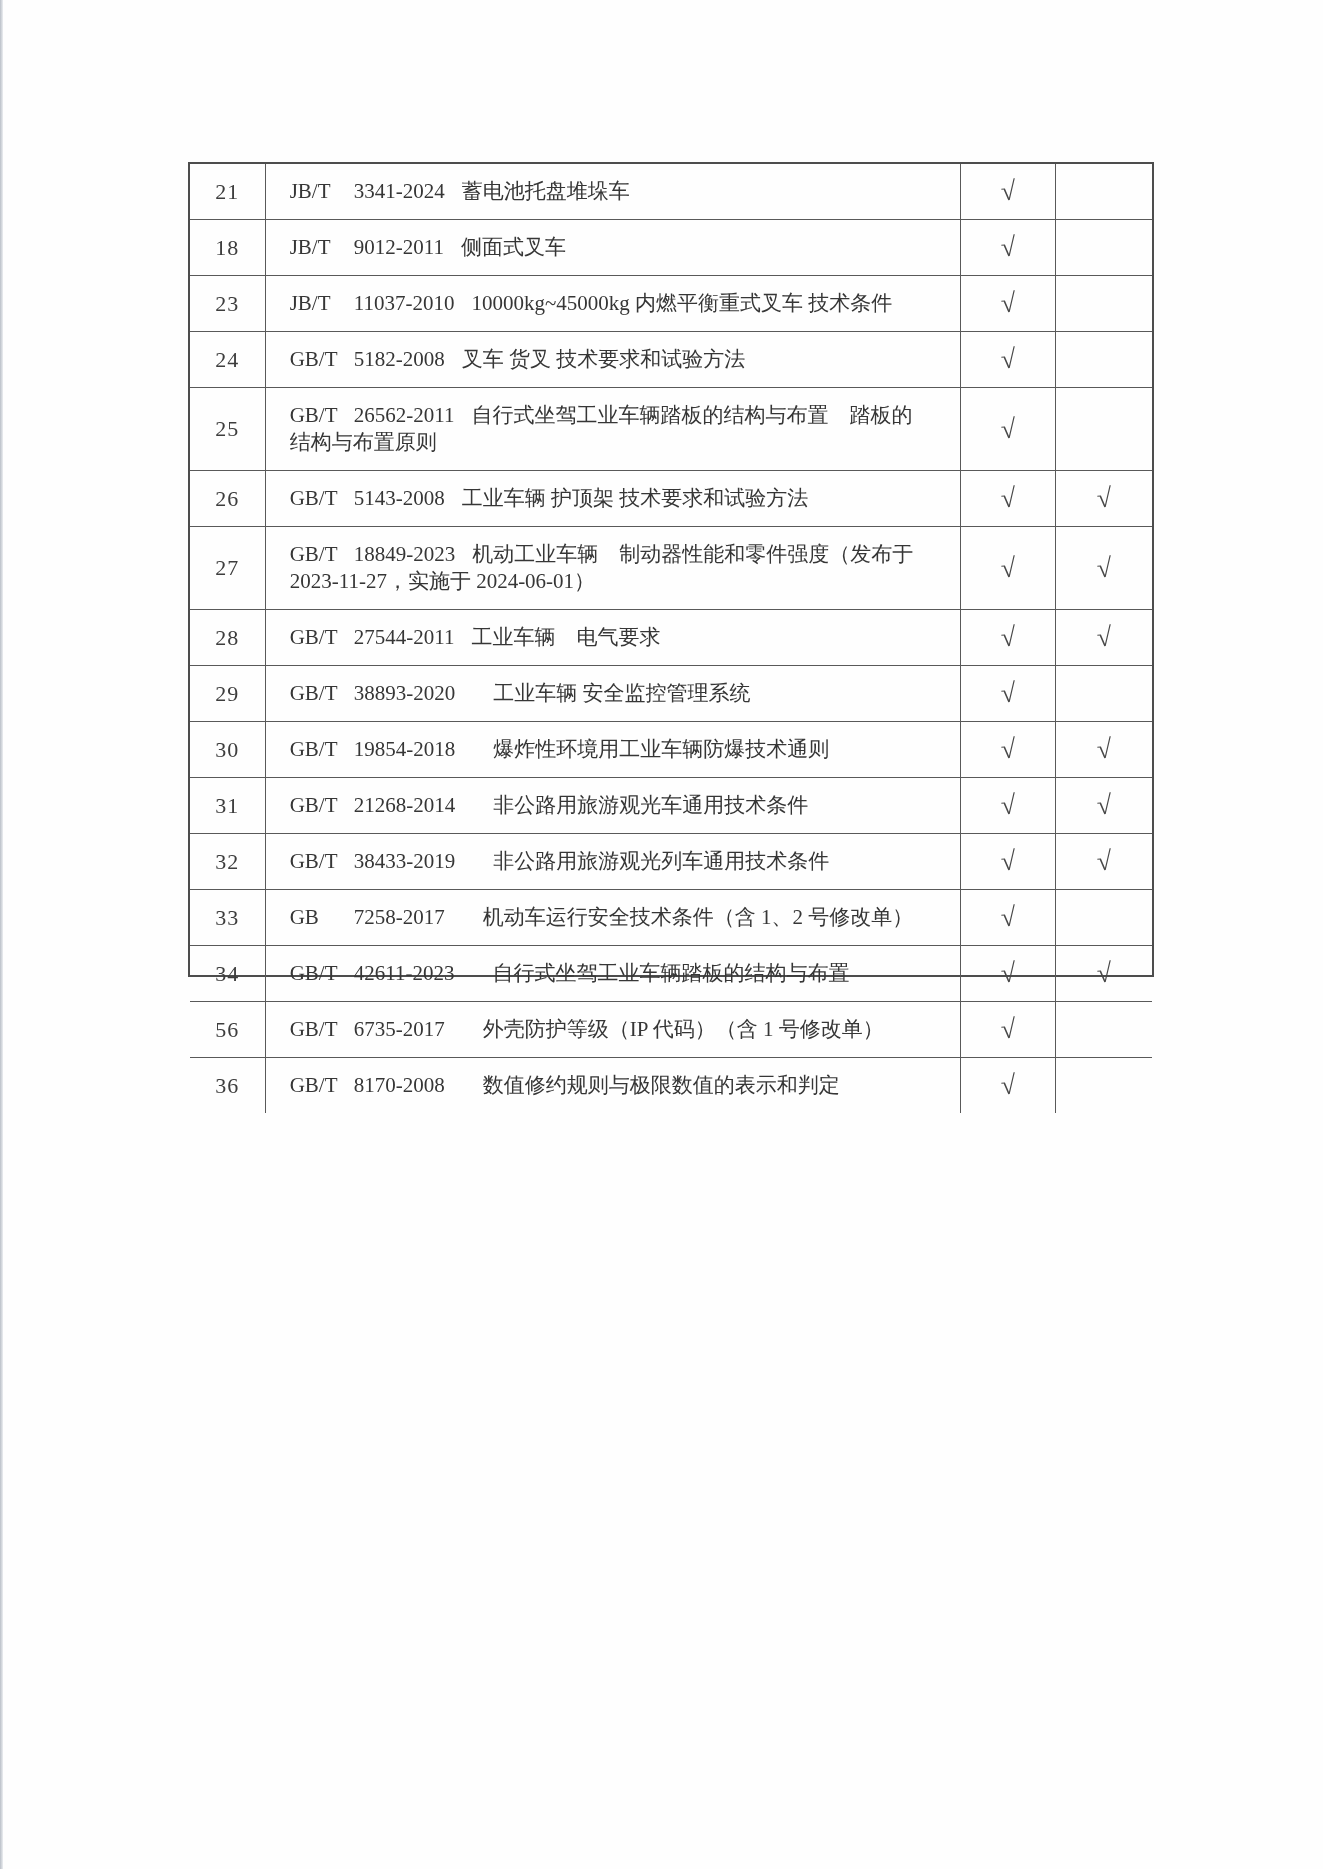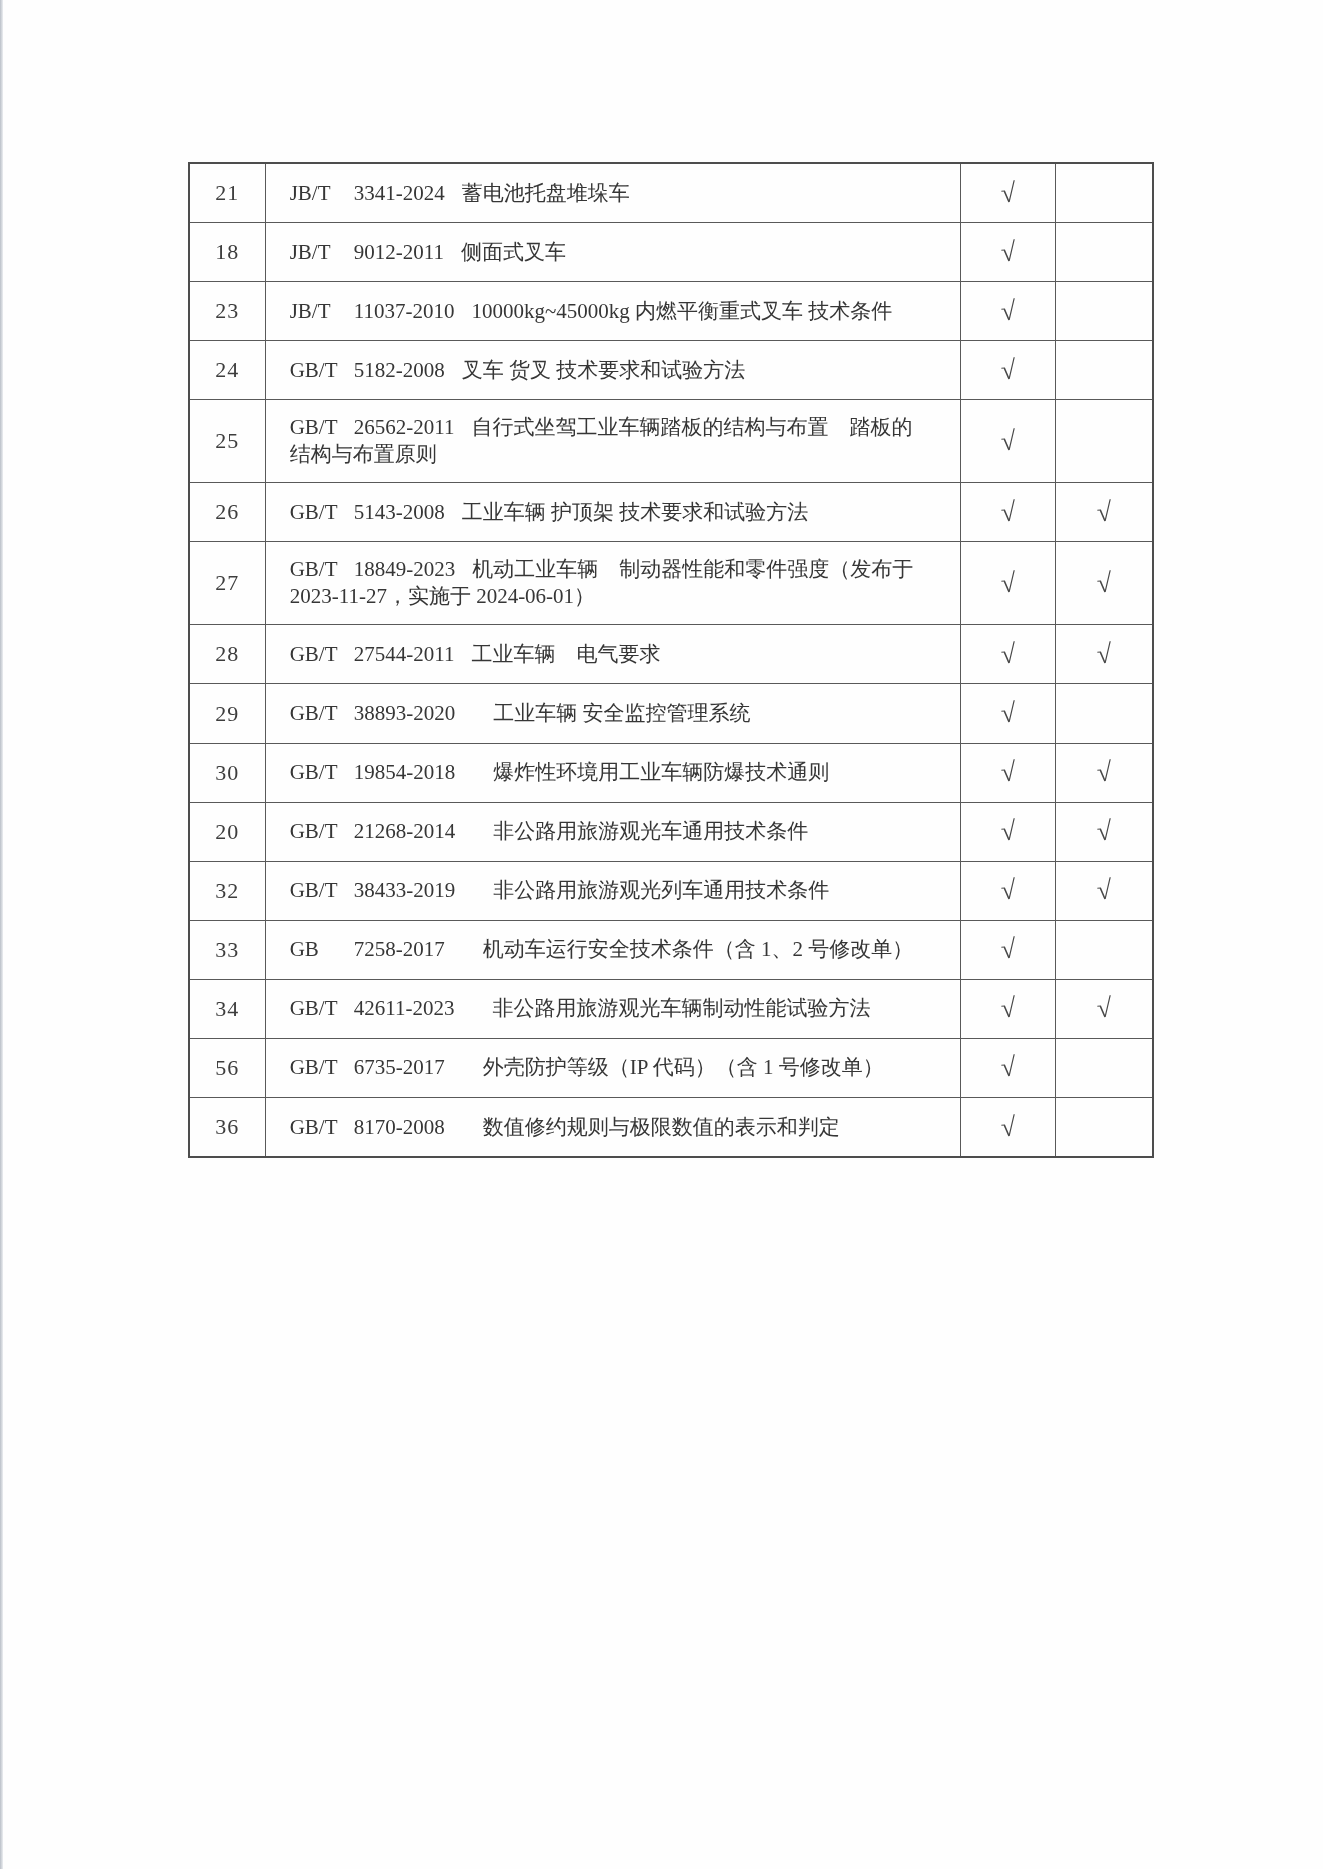--- a/index.html
+++ b/index.html
@@ -19,21 +19,21 @@
     position: absolute;
     left: 0; top: 0;
     width: 3px; height: 100%;
     background: linear-gradient(to right, #b9bfc7, #eceef1);
   }
   .std-table {
     position: absolute;
     left: 188px;
     top: 162px;
     width: 966px;
-    height: 996px;
+    height: 815px;
     box-sizing: border-box;
     border: 2px solid #4d4d4d;
     display: flex;
     flex-direction: column;
     color: #363636;
   }
   .trow {
     flex: 1 1 0;
     display: flex;
     box-sizing: border-box;
@@ -240,21 +240,21 @@
       </div>
       <div class="cell chk c1">
         <span class="check">√</span>
       </div>
       <div class="cell chk c2">
         <span class="check">√</span>
       </div>
     </div>
       <div class="trow">
       <div class="cell num">
-        <span class="numv">20</span>
+        <span class="numv">31</span>
       </div>
       <div class="cell txt">
         <p>
           <span class="prefix">GB/T</span><span class="code">21268-2014</span><span class="title">　非公路用旅游观光车通用技术条件</span>
         </p>
       </div>
       <div class="cell chk c1">
         <span class="check">√</span>
       </div>
       <div class="cell chk c2">
@@ -292,21 +292,21 @@
       <div class="cell chk c2">
         <span class="check"></span>
       </div>
     </div>
       <div class="trow">
       <div class="cell num">
         <span class="numv">34</span>
       </div>
       <div class="cell txt">
         <p>
-          <span class="prefix">GB/T</span><span class="code">42611-2023</span><span class="title">　非公路用旅游观光车辆制动性能试验方法</span>
+          <span class="prefix">GB/T</span><span class="code">42611-2023</span><span class="title">　自行式坐驾工业车辆踏板的结构与布置</span>
         </p>
       </div>
       <div class="cell chk c1">
         <span class="check">√</span>
       </div>
       <div class="cell chk c2">
         <span class="check">√</span>
       </div>
     </div>
       <div class="trow">

